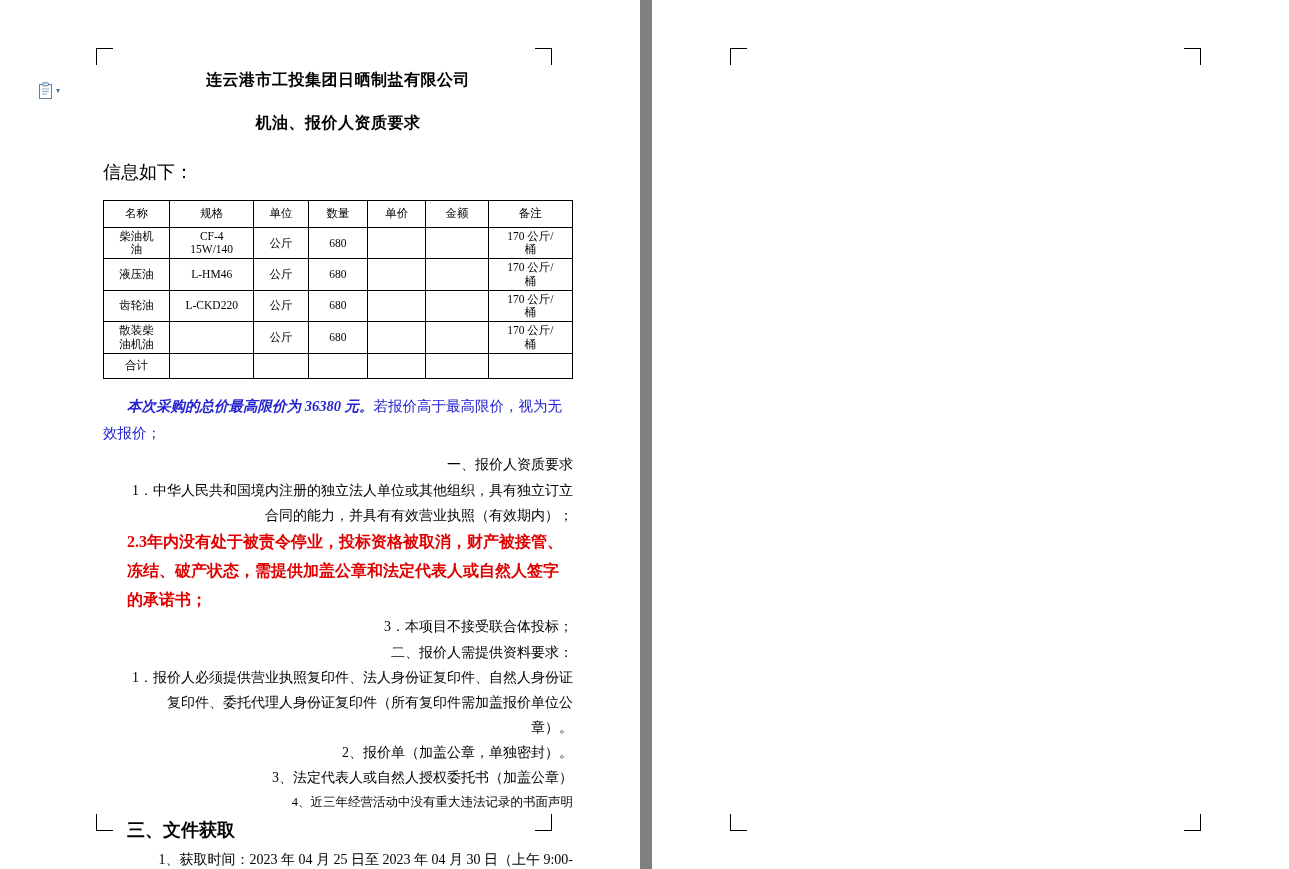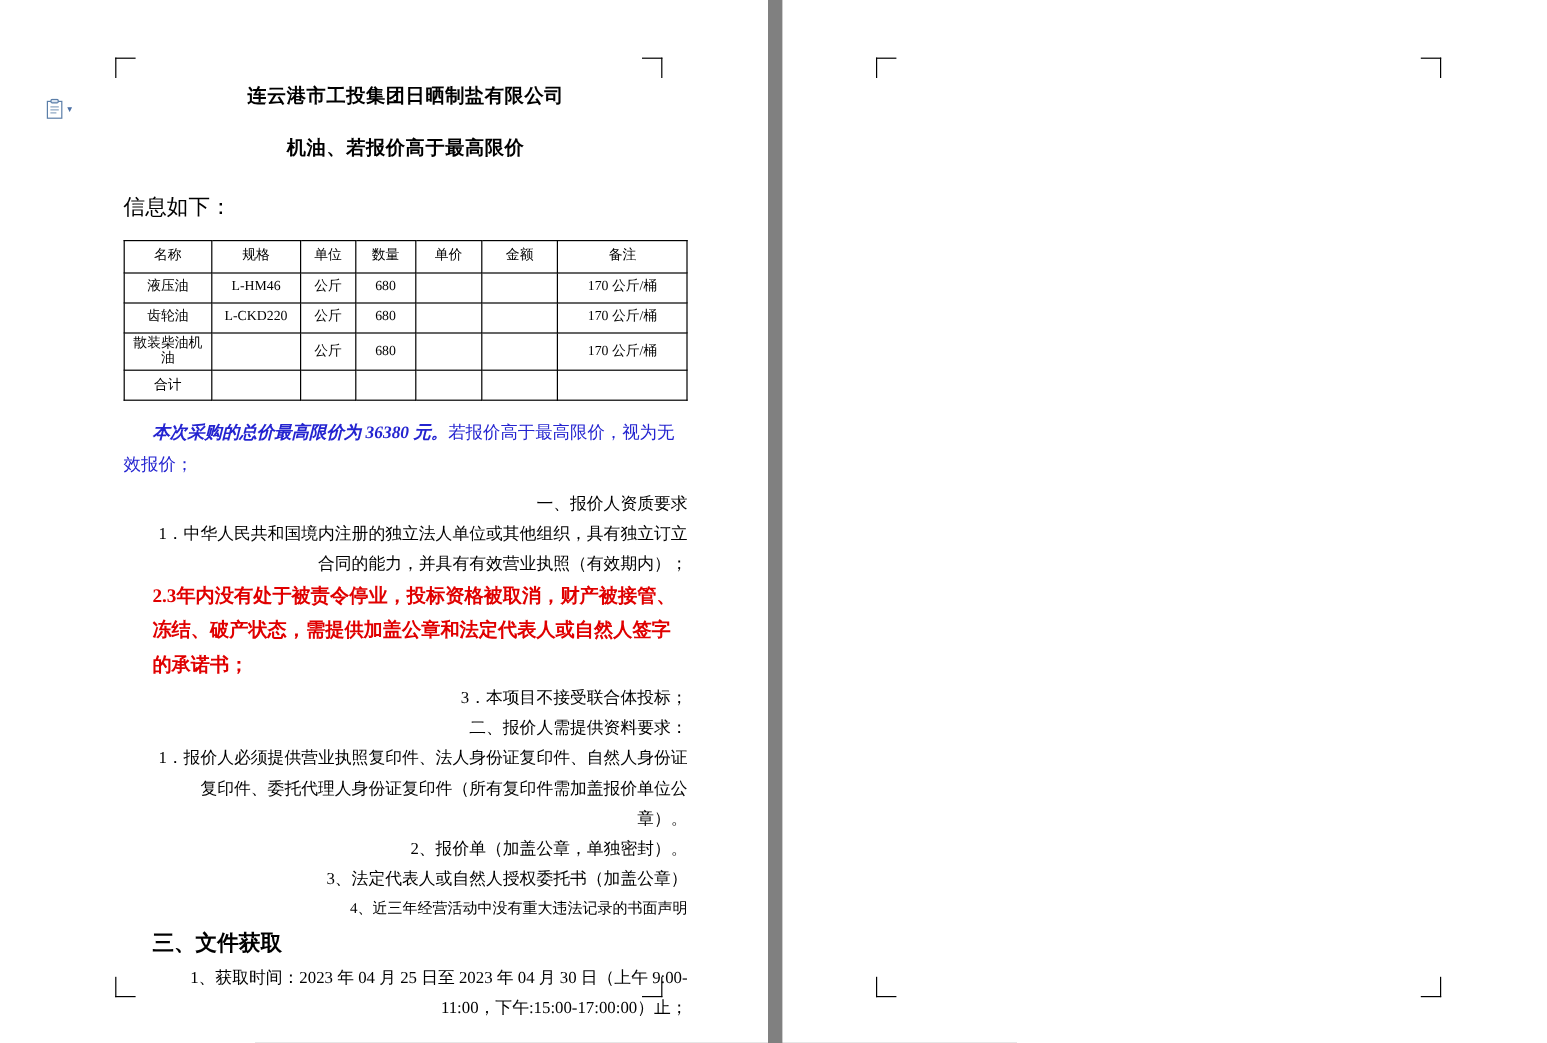--- a/index.html
+++ b/index.html
@@ -78,21 +78,21 @@
   }
 
   table.goods {
     border-collapse: collapse;
     width: 470px;
     font-size: 11.5px;
     margin-bottom: 14px;
   }
   table.goods td, table.goods th {
     border: 1px solid #000;
-    padding: 2px 3px;
+    padding: 2px 15px;
     text-align: center;
     vertical-align: middle;
     font-weight: normal;
     height: 20px;
     line-height: 1.15;
   }
   table.goods thead td { height: 22px; }
   .col-name  { width: 72px; }
   .col-spec  { width: 70px; }
   .col-unit  { width: 42px; }
@@ -151,38 +151,47 @@
           <line x1="4" y1="9.5" x2="11" y2="9.5" stroke="#8fa8c4" stroke-width="1"></line>
           <line x1="4" y1="12" x2="9" y2="12" stroke="#8fa8c4" stroke-width="1"></line>
         </svg>
       </span>
       <span class="caret">▾</span>
     </div>
 
     <div class="content content-left">
 
       <h1 class="doc-title">连云港市工投集团日晒制盐有限公司</h1>
-      <h2 class="doc-subtitle">机油、若报价高于最高限价</h2>
+      <h2 class="doc-subtitle">机油、报价人资质要求</h2>
 
       <p class="lead">信息如下：</p>
 
       <table class="goods">
         <thead>
           <tr>
             <td class="col-name">名称</td>
             <td class="col-spec">规格</td>
             <td class="col-unit">单位</td>
             <td class="col-qty">数量</td>
             <td class="col-price">单价</td>
             <td class="col-amt">金额</td>
             <td class="col-note">备注</td>
           </tr>
         </thead>
         <tbody>
           <tr>
+            <td>柴油机油</td>
+            <td>CF-4 15W/140</td>
+            <td>公斤</td>
+            <td>680</td>
+            <td></td>
+            <td></td>
+            <td>170 公斤/桶</td>
+          </tr>
+          <tr>
             <td>液压油</td>
             <td>L-HM46</td>
             <td>公斤</td>
             <td>680</td>
             <td></td>
             <td></td>
             <td>170 公斤/桶</td>
           </tr>
           <tr>
             <td>齿轮油</td>

